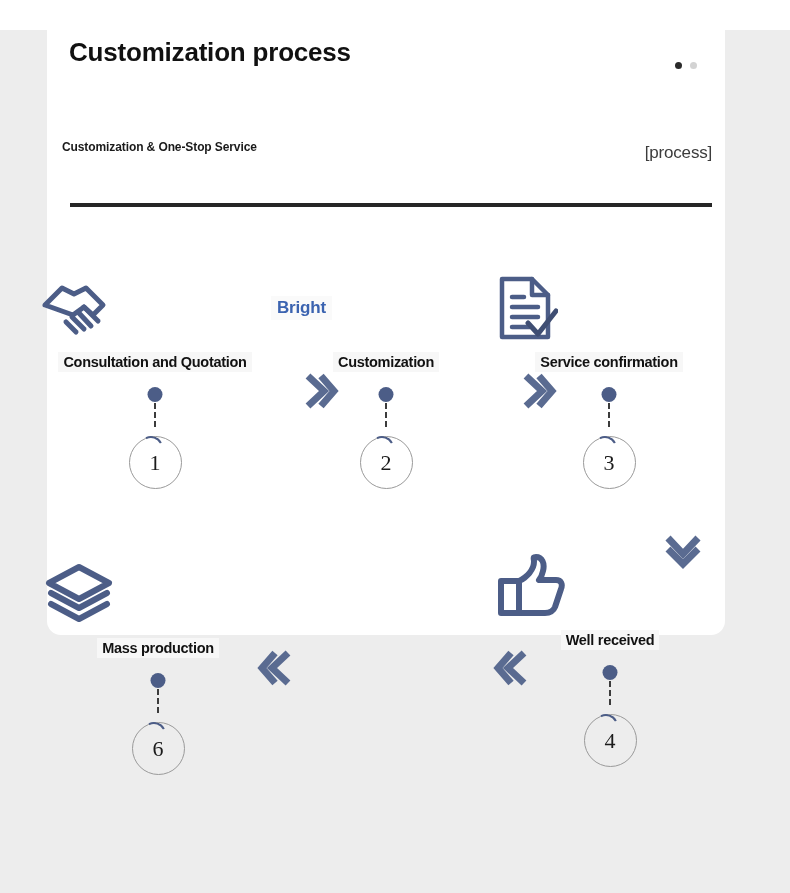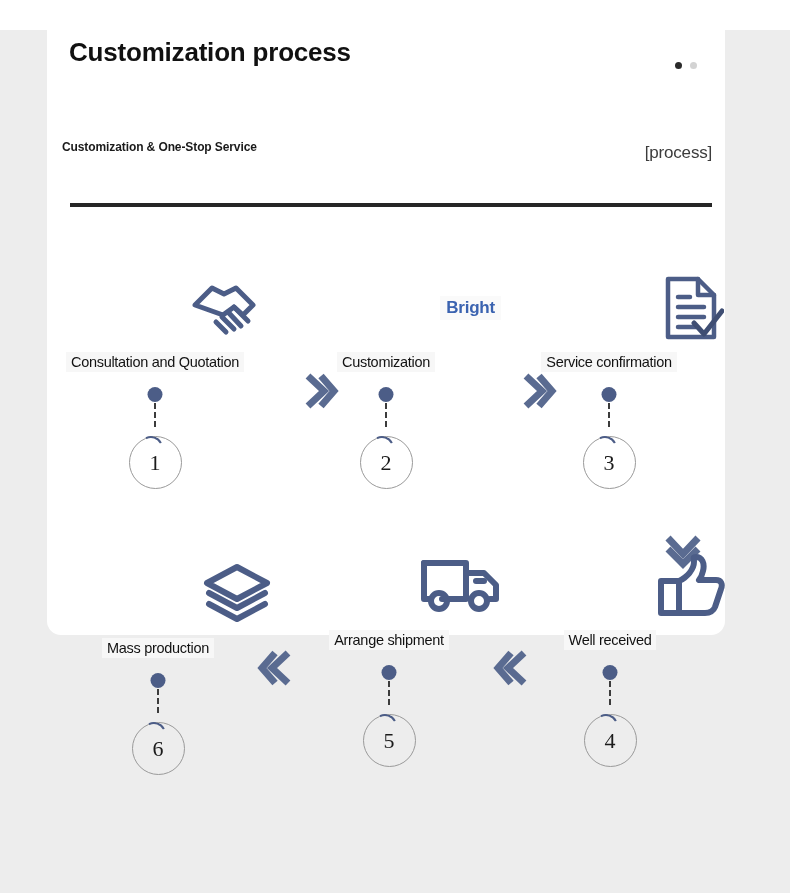--- a/index.html
+++ b/index.html
@@ -107,29 +107,29 @@
   .step {
     position: absolute;
     width: 230px;
     text-align: center;
   }
 
   .step-icon {
     height: 76px;
     display: flex;
     align-items: center;
-    justify-content: flex-end;
+    justify-content: flex-start;
   }
 
   .step-icon svg { display: block; }
 
   .step-label {
     margin-top: 6px;
     font-size: 14.5px;
-    font-weight: normal;
+    font-weight: bold;
     color: #121212;
     letter-spacing: -0.3px;
     display: inline-block;
     background: #f7f7f7;
     padding: 2px 5px;
     white-space: nowrap;
   }
 
   .connector {
     position: relative;
@@ -326,41 +326,20 @@
 
       <div class="arrow" style="left:209px; top:375px;">
         <svg width="40" height="46" viewBox="0 0 40 46">
           <g fill="none" stroke="#5a6b91" stroke-width="7" stroke-linejoin="miter" stroke-linecap="butt">
             <polyline points="32,8 16,23 32,38"></polyline>
             <polyline points="19,8 6,23 19,38"></polyline>
           </g>
         </svg>
       </div>
 
-      <div class="step" style="left:227px; top:278px;">
-        <div class="step-icon">
-          <svg width="86" height="62" viewBox="0 0 86 62">
-            <g fill="none" stroke="#4c5d87" stroke-width="6" stroke-linejoin="round" stroke-linecap="round">
-              <path d="M6 8 L6 44 L12 44"></path>
-              <path d="M6 8 L48 8 L48 44 L35 44"></path>
-              <path d="M48 18 L66 18 L78 30 L78 44 L72 44"></path>
-              <path d="M58 26 L66 26"></path>
-              <path d="M24 44 L36 44"></path>
-              <circle cx="21" cy="46" r="8"></circle>
-              <circle cx="61" cy="46" r="8"></circle>
-            </g>
-          </svg>
-        </div>
-        <div><span class="step-label">Arrange shipment</span></div>
-        <div class="connector">
-          <span class="conn-dot"></span>
-          <span class="conn-line"></span>
-        </div>
-        <div class="num-circle">5</div>
-      </div>
 
       <div class="arrow" style="left:445px; top:375px;">
         <svg width="40" height="46" viewBox="0 0 40 46">
           <g fill="none" stroke="#5a6b91" stroke-width="7" stroke-linejoin="miter" stroke-linecap="butt">
             <polyline points="32,8 16,23 32,38"></polyline>
             <polyline points="19,8 6,23 19,38"></polyline>
           </g>
         </svg>
       </div>
 

